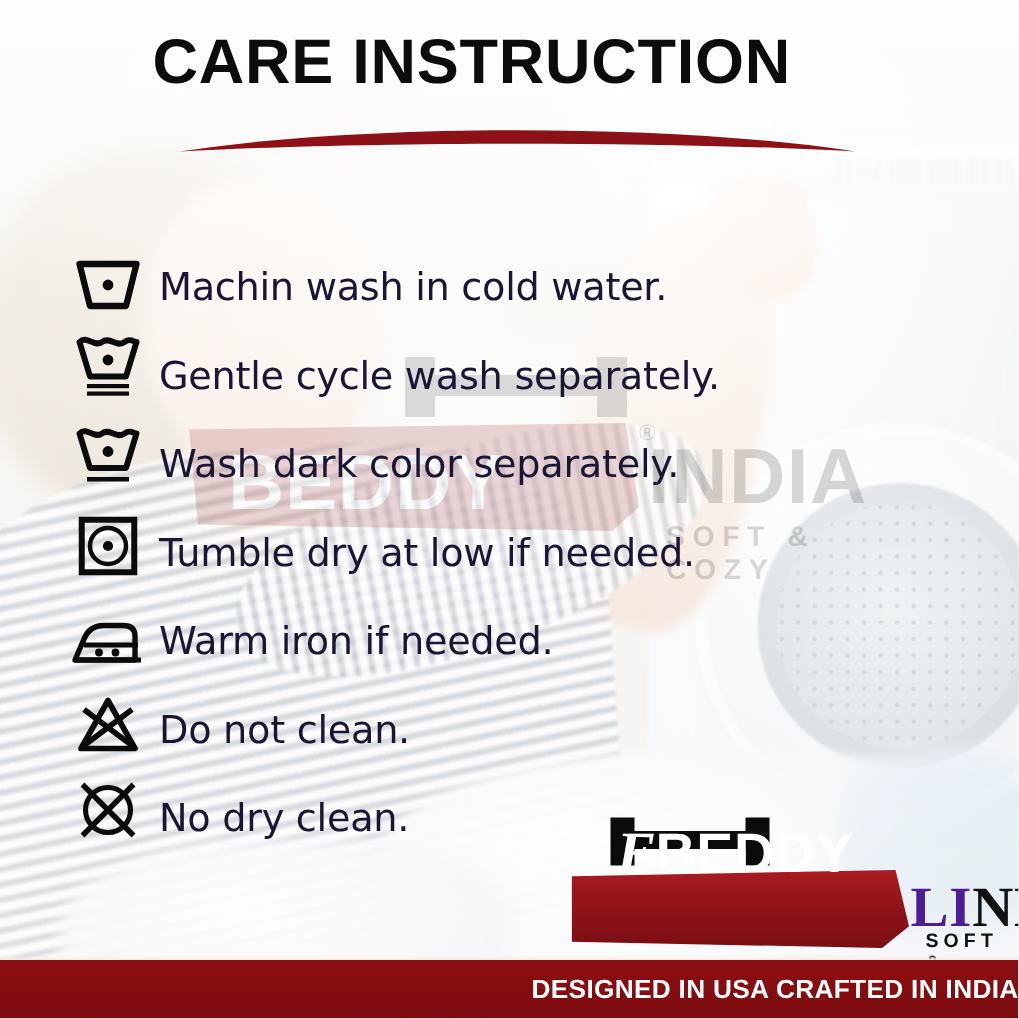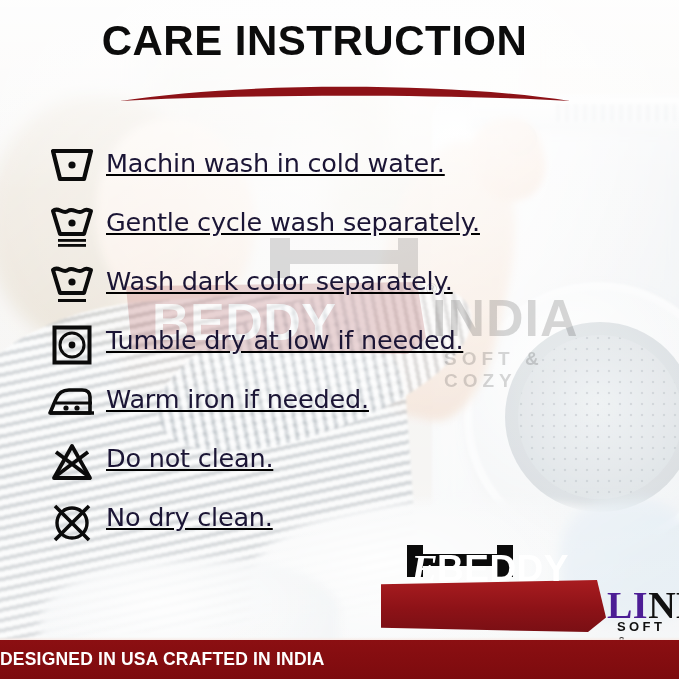--- a/index.html
+++ b/index.html
@@ -270,23 +270,22 @@
   }
 
   
   .care-list {
     position: absolute;
     left: 38px; top: 148px;
     width: 600px;
   }
   .care-row {
     display: flex;
-    align-items: flex-start;
+    align-items: flex-end;
     height: 59px;
-    text-decoration: underline;
   }
   .care-icon {
     width: 68px;
     flex: 0 0 68px;
     display: flex;
     align-items: center;
     justify-content: center;
   }
   .care-icon svg { display: block; }
   .care-text {
@@ -351,21 +350,21 @@
     position: absolute;
     left: 0; bottom: 39px; width: 679px; height: 3px;
     background: linear-gradient(180deg, rgba(255,255,255,.0), #f7ece8);
   }
   .bottom-bar {
     position: absolute;
     left: 0; bottom: 0; width: 679px; height: 39px;
     background: linear-gradient(180deg,#8b0f12 0%, #7d0b0e 100%);
     display: flex;
     align-items: center;
-    justify-content: flex-start;
+    justify-content: flex-end;
   }
   .bottom-text {
     color: #ffffff;
     font-size: 17.5px;
     font-weight: bold;
     letter-spacing: .2px;
   }
 </style>
 </head>
 <body>

